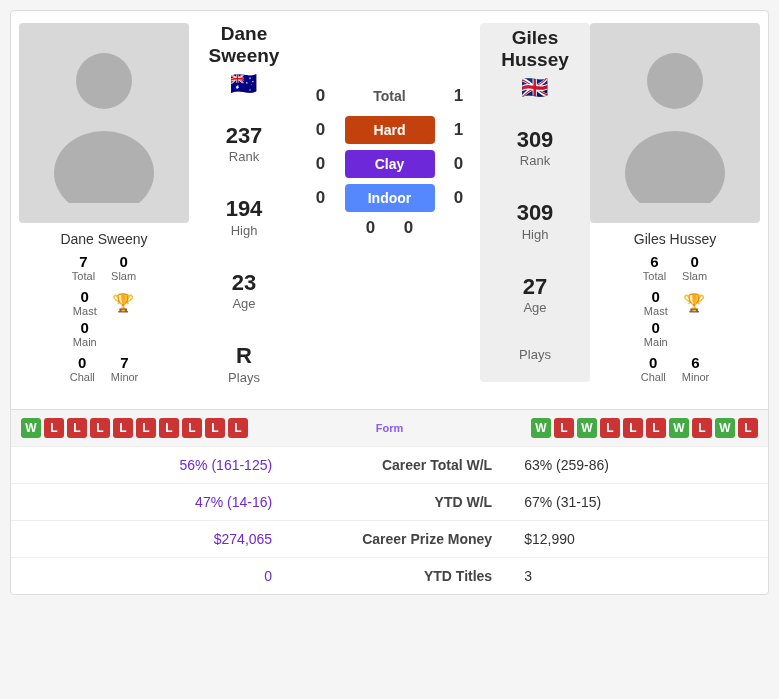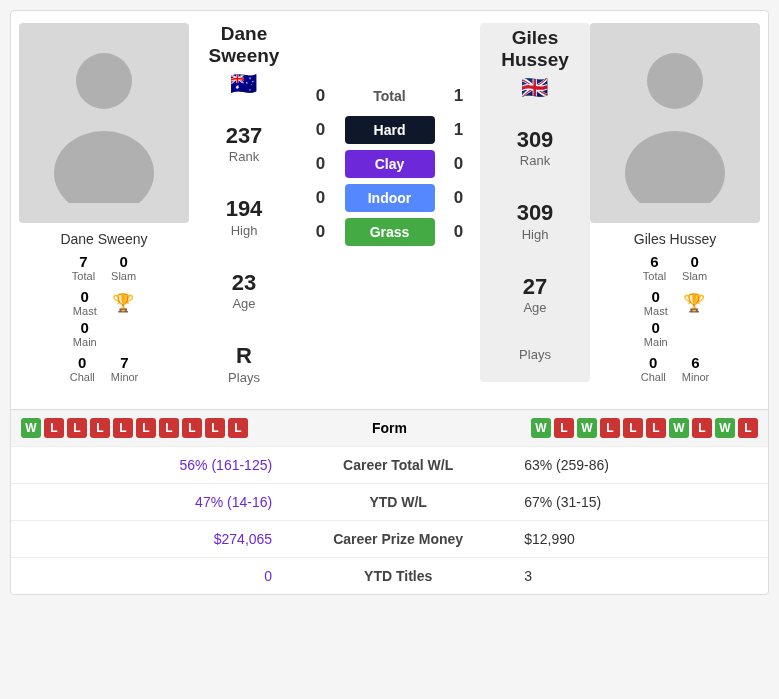--- a/index.html
+++ b/index.html
@@ -51,21 +51,21 @@
       font-weight: bold;
       font-size: 14px;
     }
 
     .badge-total {
       background: transparent;
       color: #555;
       font-size: 13px;
     }
 
-    .badge-hard { background: #0f172a; }
+    .badge-hard { background: #c2410c; }
     .badge-clay { background: #6d28d9; }
     .badge-indoor { background: #5588ff; }
     .badge-grass { background: #44aa44; }
 
     
     .form-section {
       background: #f5f5f5;
       border-top: 1px solid #ddd;
       padding: 8px 10px;
       display: flex;
@@ -99,43 +99,43 @@
       font-size: 12px;
       border-radius: 3px;
       width: 20px;
       height: 20px;
       display: flex;
       align-items: center;
       justify-content: center;
     }
 
     .form-label {
-      font-size: 14px;
-      color: #000000;
+      font-size: 11px;
+      color: #8b5cf6;
       font-weight: bold;
     }
 
     
     .stats-table {
       width: 100%;
       border-collapse: collapse;
     }
 
     .stats-table tr {
       border-top: 1px solid #eee;
     }
 
     .stats-table td {
       padding: 10px 16px;
       font-size: 14px;
       color: #333;
     }
 
     .stats-table .center-label {
-      text-align: center;
+      text-align: right;
       font-weight: bold;
       color: #444;
       width: 220px;
     }
 
     .stats-table .left-val {
       text-align: right;
       color: #6d28d9;
     }
 
@@ -359,21 +359,20 @@
       </div>
 
       <div class="surface-score-row">
         <span class="score-num">0</span>
         <span class="surface-badge badge-indoor">Indoor</span>
         <span class="score-num">0</span>
       </div>
 
       <div class="surface-score-row">
         <span class="score-num">0</span>
-        <span class="surface-badge badge-grass">Grass</span>
         <span class="score-num">0</span>
       </div>
     </div>
 
     <div class="col-right-stats">
       <div style="text-align:center;font-size:19px;font-weight:bold;color:#222;margin-bottom:4px;">Giles Hussey</div>
       <div style="font-size:22px;margin-bottom:10px;">🇬🇧</div>
 
       <div class="stat-entry">
         <div class="big">309</div>

